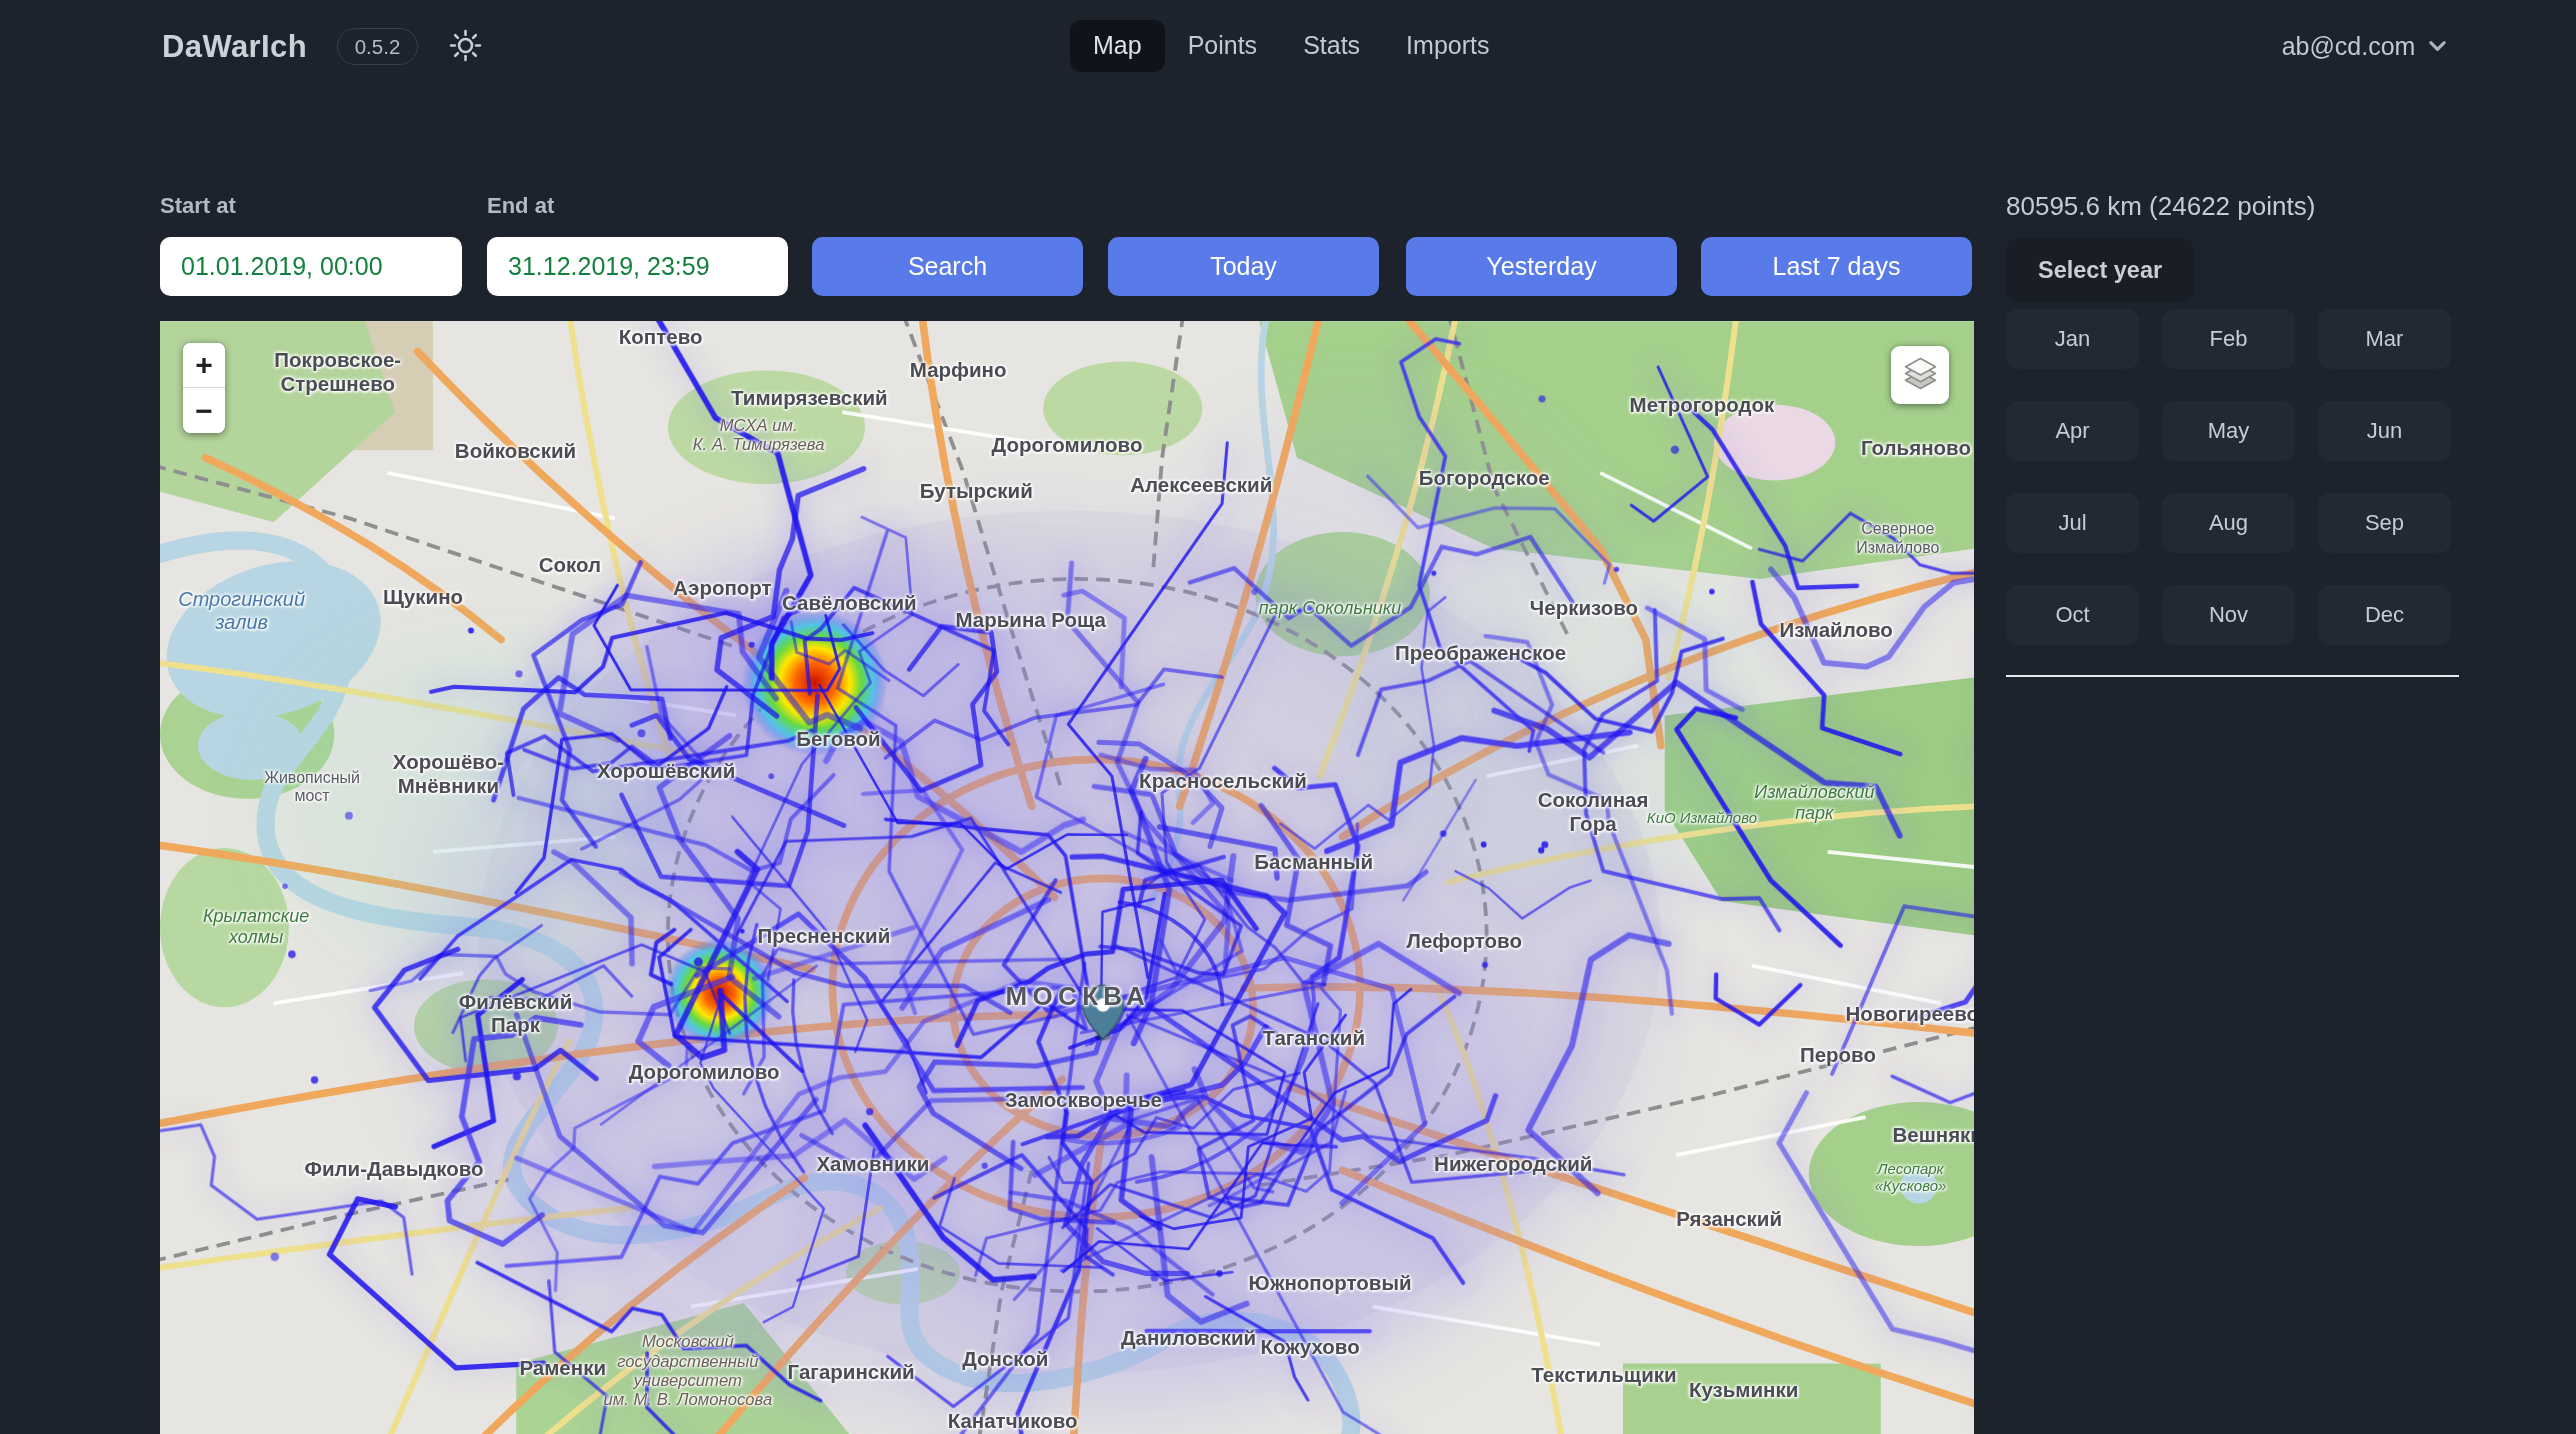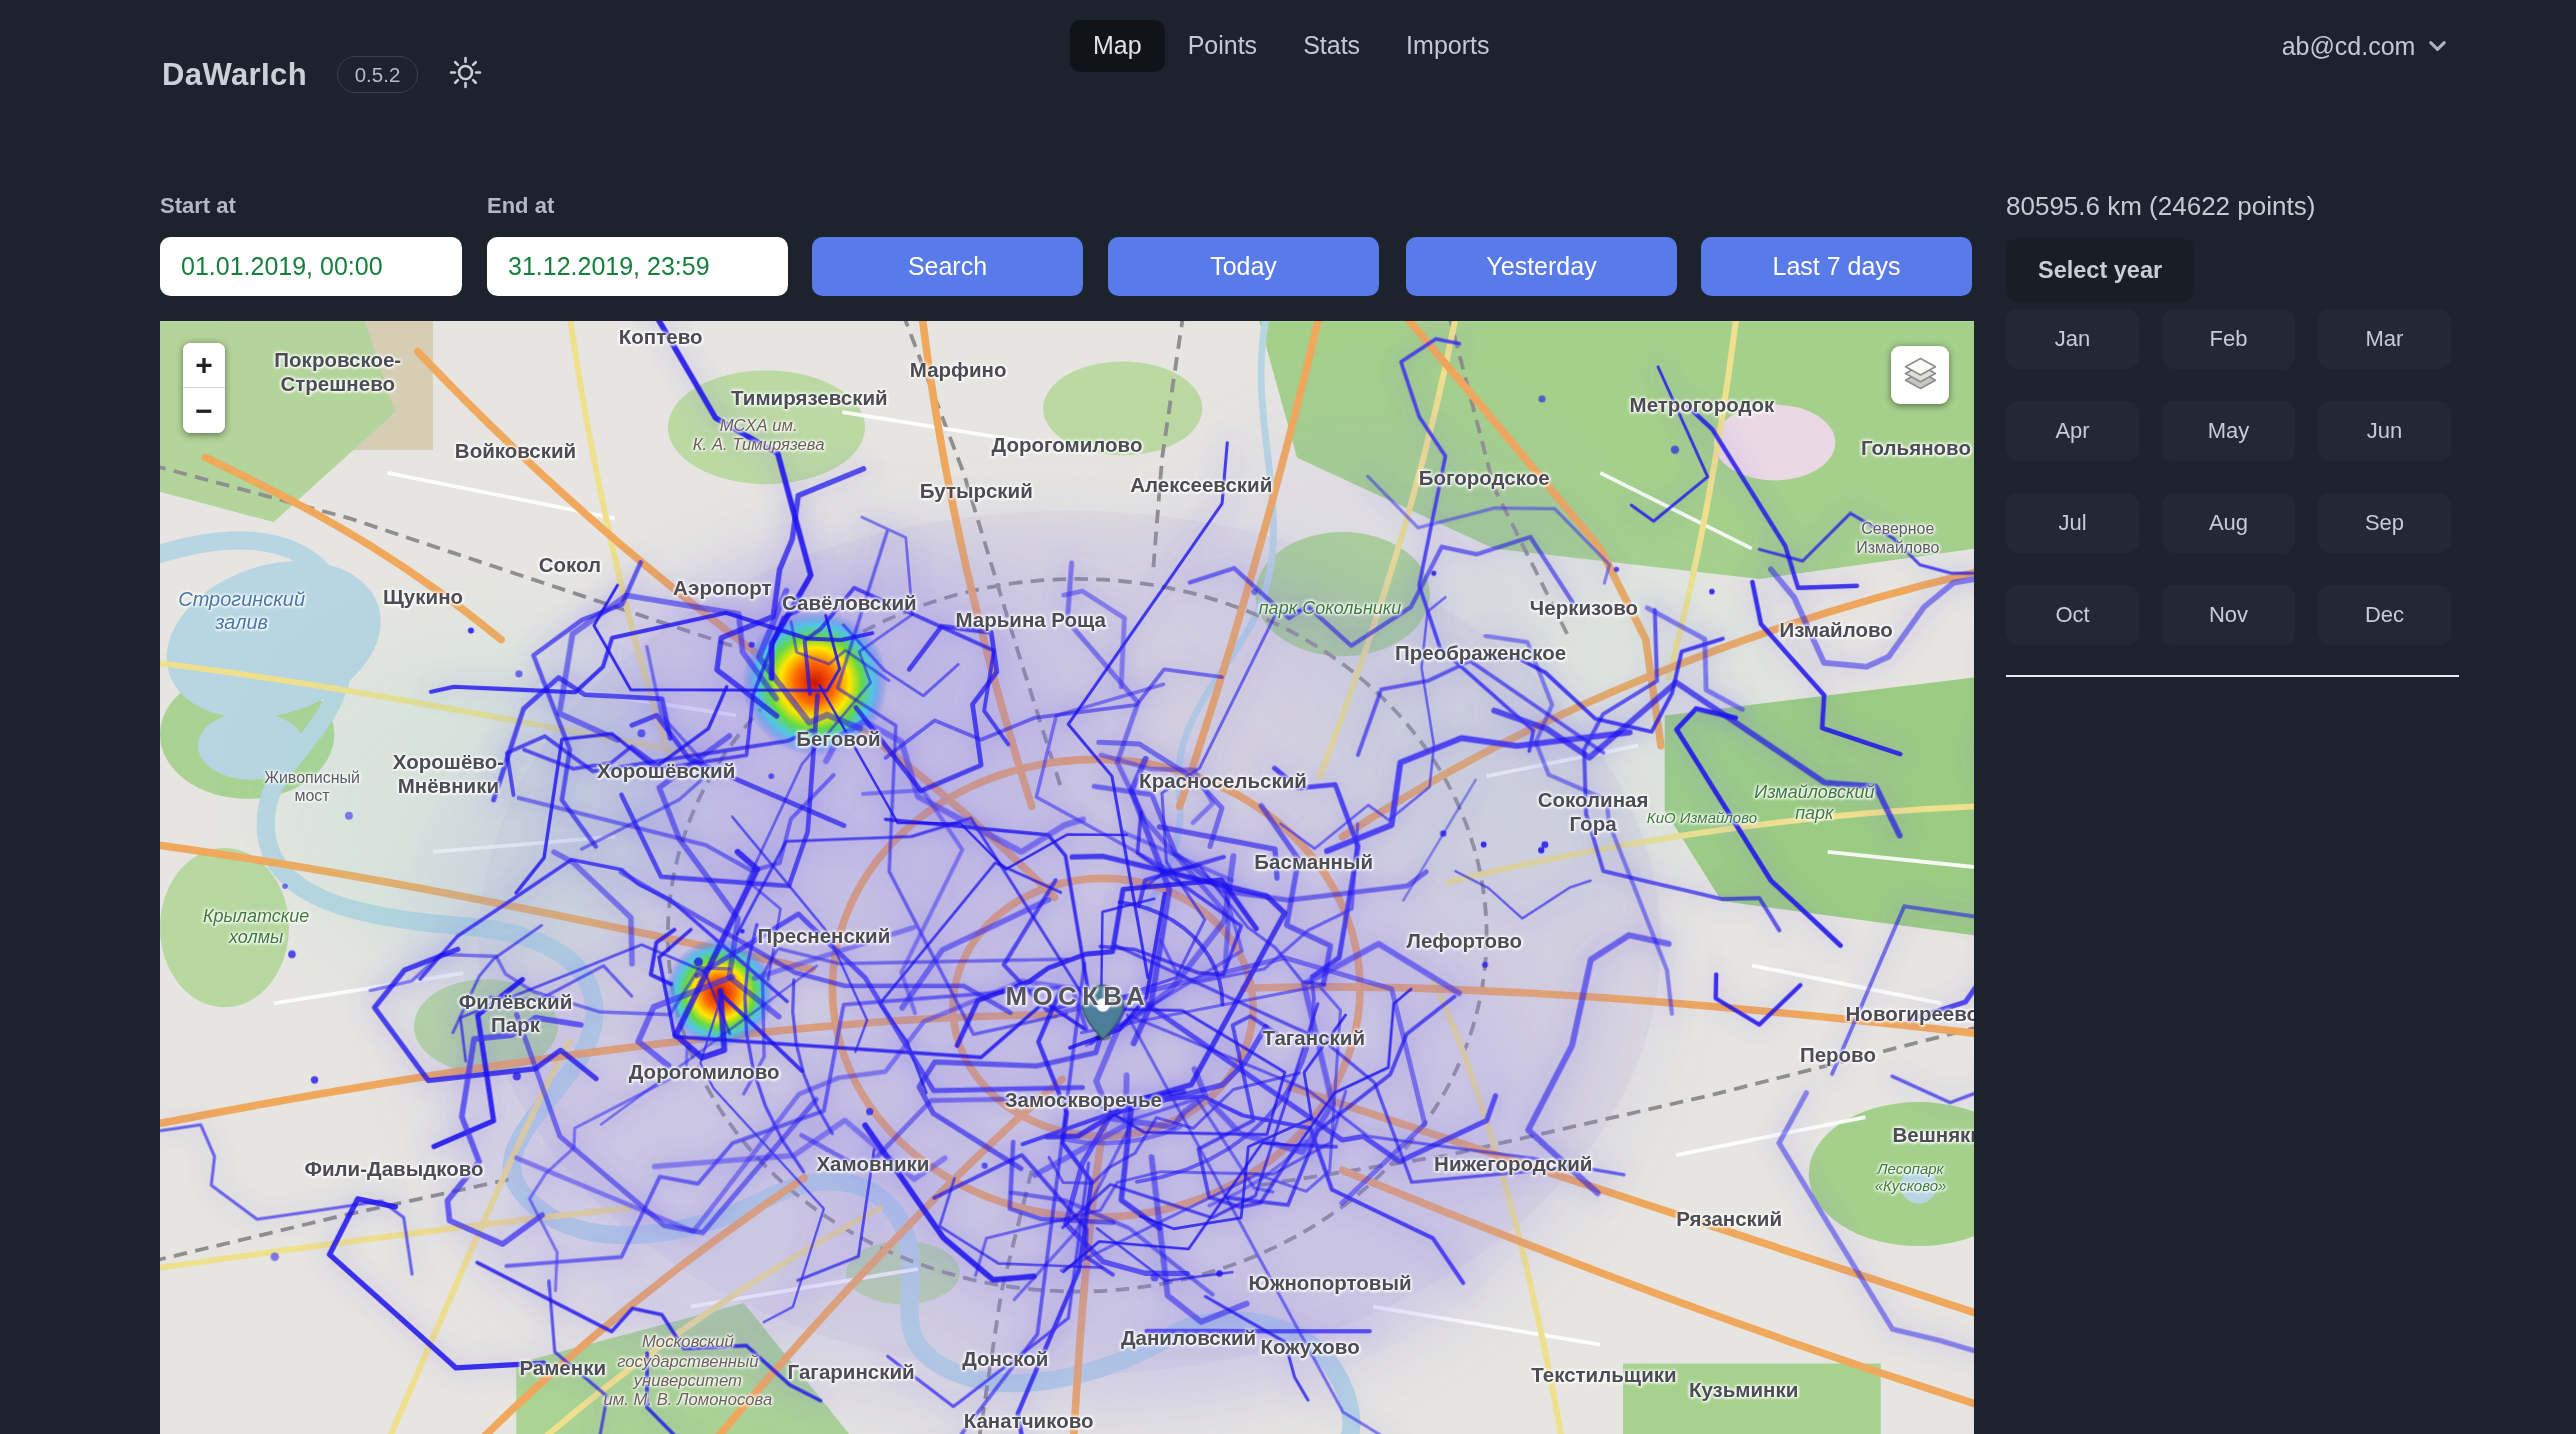--- a/index.html
+++ b/index.html
@@ -1,21 +1,21 @@
 <!DOCTYPE html>
 <html style="font-size:12px"><head>
 <meta charset="utf-8">
 <style>
   * { margin:0; padding:0; box-sizing:border-box; }
   html,body { width:2576px; height:1434px; overflow:hidden; }
   body { background:#1d232c; font-family:"Liberation Sans", sans-serif; position:relative; }
 
   
   .header { position:absolute; left:0; top:0; width:2576px; height:93px; display:flex; align-items:center; }
-  .h-left { position:absolute; left:162px; top:0; height:93px; display:flex; align-items:flex-end; gap:30px; }
+  .h-left { position:absolute; left:162px; top:0; height:93px; display:flex; align-items:center; gap:30px; }
   .logo { font-size:31px; font-weight:700; color:#ccd1d9; letter-spacing:0.4px; }
   .version-badge { border:1.5px solid #39404b; border-radius:20px; padding:5.3px 16.7px; font-size:20.5px; color:#b6bcc5; }
   .theme-toggle { background:none; border:none; cursor:pointer; display:flex; align-items:center; }
   .tabs { position:absolute; left:1070px; top:20px; display:flex; }
   .tab { background:none; border:none; font-family:inherit; font-size:25px; color:#c3c9d2; padding:11.4px 23px; border-radius:10.6px; cursor:pointer; }
   .tab.active { background:#10141a; color:#dde1e8; }
   .user-menu { position:absolute; right:127px; top:0; height:93px; display:flex; align-items:center; gap:10.6px; cursor:pointer; }
   .user-email { font-size:25px; color:#c3c9d2; }
 
   
@@ -639,21 +639,21 @@
       <div class="lbl district" style="left: 64.5%; top: 86.4%;">Южнопортовый</div>
       <div class="lbl district" style="left: 63.4%; top: 92.1%;">Кожухово</div>
       <div class="lbl district" style="left: 56.7%; top: 91.3%;">Даниловский</div>
       <div class="lbl district" style="left: 46.6%; top: 93.2%;">Донской</div>
       <div class="lbl district" style="left: 38.1%; top: 94.3%;">Гагаринский</div>
       <div class="lbl district" style="left: 22.2%; top: 94%;">Раменки</div>
       <div class="lbl poi" style="left: 29.1%; top: 94.2%;">Московский
 государственный
 университет
 им. М. В. Ломоносова</div>
-      <div class="lbl district" style="left: 47%; top: 98.7%; margin-left: 16px;">Канатчиково</div>
+      <div class="lbl district" style="left: 47%; top: 98.7%;">Канатчиково</div>
       <div class="lbl district" style="left: 79.6%; top: 94.6%;">Текстильщики</div>
       <div class="lbl district" style="left: 87.3%; top: 96%;">Кузьминки</div>
     </div>
 
   <div class="zoom-ctrl">
     <button class="zoom-btn">+</button>
     <button class="zoom-btn">−</button>
   </div>
 
   <div class="layers-ctrl">

